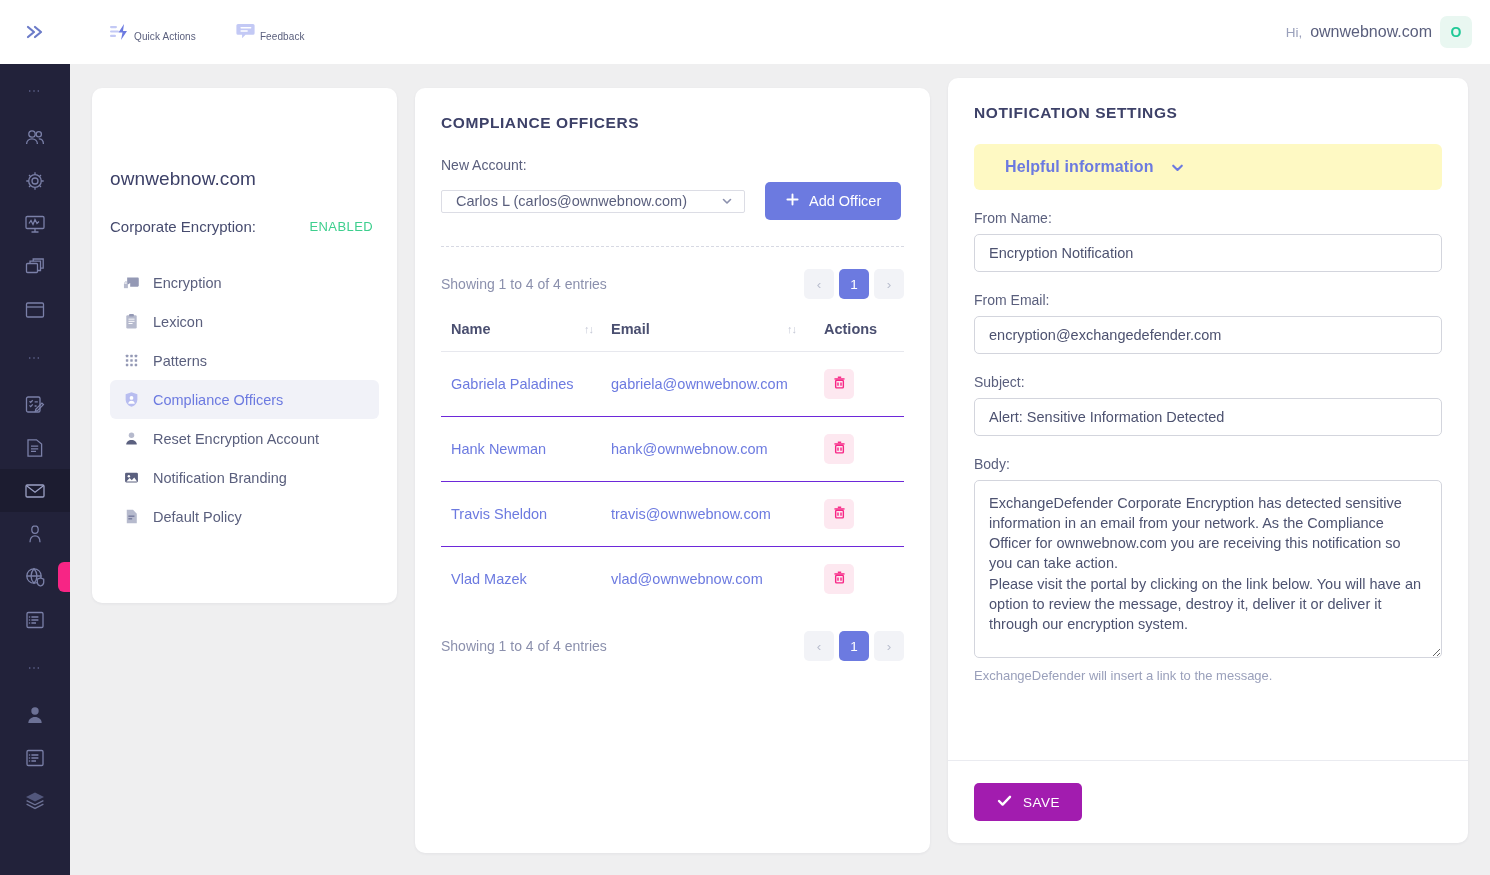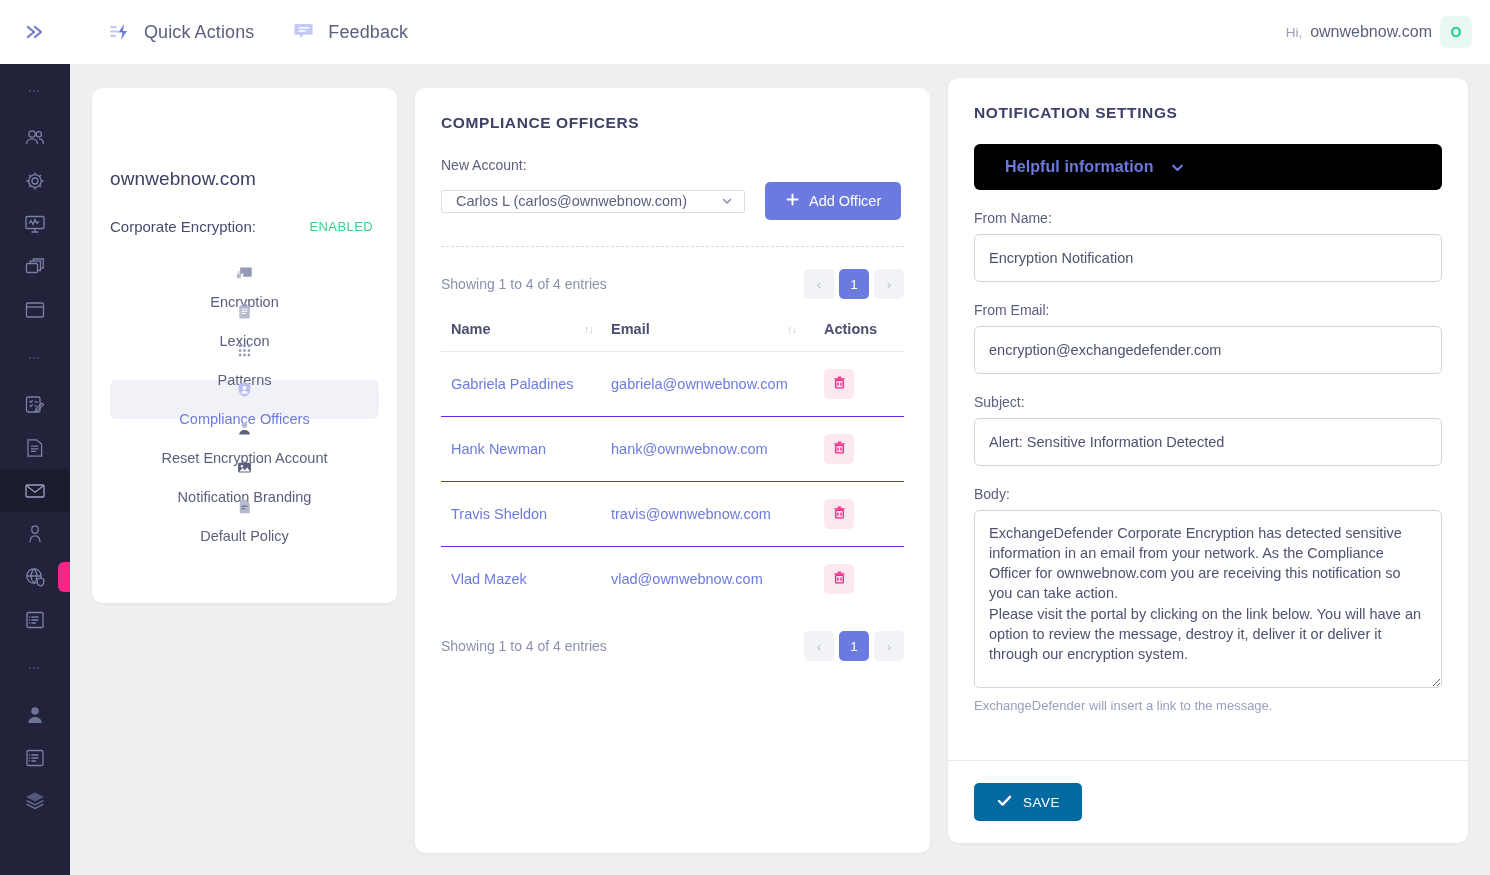--- a/index.html
+++ b/index.html
@@ -18,23 +18,23 @@
     z-index: 5;
   }
   .collapse-btn {
     width: 70px; height: 64px;
     display: flex; align-items: center; justify-content: center;
     color: #6b7bc8; cursor: pointer;
   }
   .collapse-btn svg { display:block; }
 
   .topnav-item {
-    display: flex; align-items: center; gap: 12px;
+    display: flex; align-items: flex-end; gap: 2px;
     margin-left: 40px; cursor: pointer;
-    font-size: 18px; color: #5a5f7d; letter-spacing: .1px;
+    font-size: 10px; color: #5a5f7d; letter-spacing: .1px;
   }
   .topnav-item:first-of-type { margin-left: 42px; }
   .topnav-icon { display:flex; align-items:center; }
 
   .topbar-right {
     margin-left: auto; margin-right: 18px;
     display: flex; align-items: center; gap: 8px;
   }
   .greet { font-size: 13.5px; color: #9aa0bb; }
   .greet-name { font-size: 16px; color: #5a5f7d; }
@@ -96,21 +96,21 @@
     display: flex; align-items: center; justify-content: space-between;
     margin-top: 28px; padding-right: 6px;
   }
   .enc-label { font-size: 15px; color: #464b6e; }
   .enc-status { font-size: 13px; color: #3ecf8e; letter-spacing: .4px; }
 
   .nav-list { margin-top: 28px; }
   .nav-item {
     display: flex; align-items: center; gap: 13px;
     height: 39px; padding: 0 12px; border-radius: 6px;
-    font-size: 14.5px; color: #5a5f7d; cursor: pointer; flex-direction: column;
+    font-size: 14.5px; color: #5a5f7d; cursor: pointer;
   }
   .nav-item.active { background: #f1f2f8; color: #6c7ae0; }
   .nav-ico { width: 18px; height: 18px; display:flex; align-items:center; justify-content:center; flex: 0 0 18px; }
 
   
   .card-mid {
     left: 345px; top: 24px; width: 515px; height: 765px;
     padding: 26px 26px 20px 26px;
   }
   .card-title {
@@ -177,49 +177,49 @@
     display: flex; align-items: center; justify-content: space-between;
     margin-top: 20px;
   }
 
   
   .card-right {
     left: 878px; top: 14px; width: 520px; height: 765px;
   }
   .right-body { padding: 26px 26px 0 26px; }
   .helpful {
-    margin-top: 22px; height: 46px; background: #000000; border-radius: 6px;
+    margin-top: 22px; height: 46px; background: #fef9c3; border-radius: 6px;
     display: flex; align-items: center; cursor: pointer;
   }
   .helpful-txt {
     margin-left: 31px; font-size: 16px; color: #6c7ae0; font-weight: 600;
     letter-spacing: .1px;
   }
   .helpful-chev { margin-left: 16px; color: #6c7ae0; display:flex; }
 
   .fgroup { margin-top: 20px; }
   .fgroup .field-label { display: block; }
   .inp {
-    margin-top: 8px; width: 100%; height: 48px;
+    margin-top: 8px; width: 100%; height: 38px;
     border: 1px solid #d3d5dd; border-radius: 5px;
     padding: 0 14px; font-size: 14.5px; color: #4d5270;
     font-family: inherit; background: #fff;
   }
   textarea.inp {
     height: 178px; padding: 12px 14px; line-height: 1.39; resize: vertical;
     color: #4d5270;
   }
   .hint { margin-top: 6px; font-size: 13px; color: #9aa0bb; }
 
   .right-footer {
     position: absolute; left: 0; bottom: 0; width: 100%;
     border-top: 1px solid #eaebf0; padding: 22px 26px;
   }
   .btn-save {
-    background: #0369a1; color: #fff; border: none; border-radius: 5px;
+    background: #a21caf; color: #fff; border: none; border-radius: 5px;
     height: 38px; padding: 0 22px; display: inline-flex; align-items: center; gap: 10px;
     font-size: 13.5px; letter-spacing: .5px; font-family: inherit; cursor: pointer;
   }
 </style>
 </head>
 <body>
 
 <div class="topbar">
   <div class="collapse-btn">
     <span>

